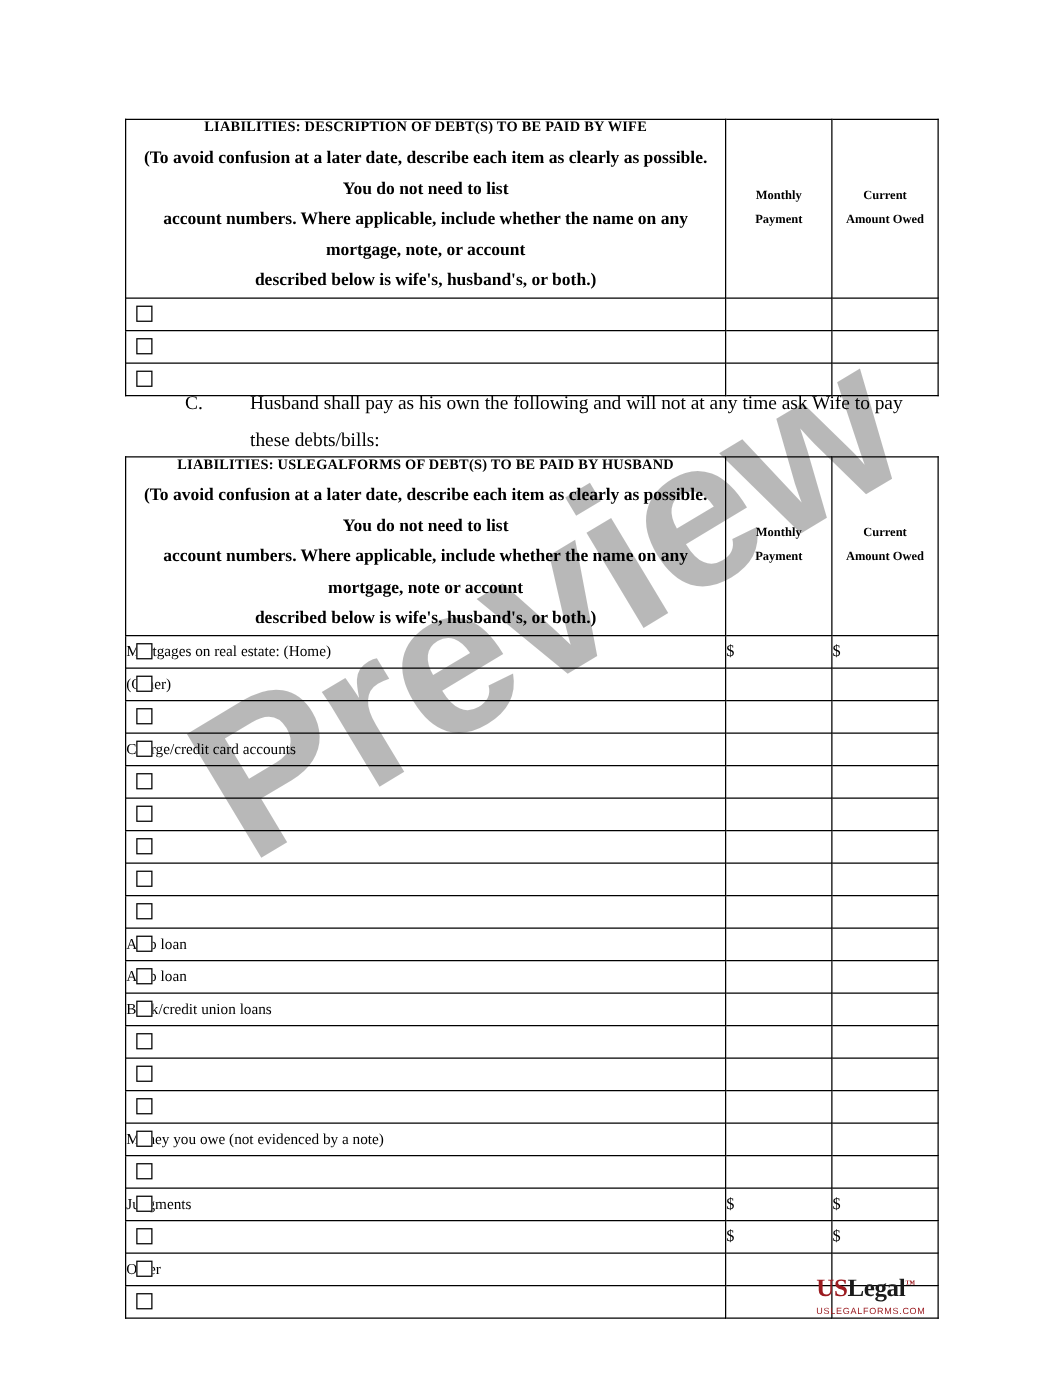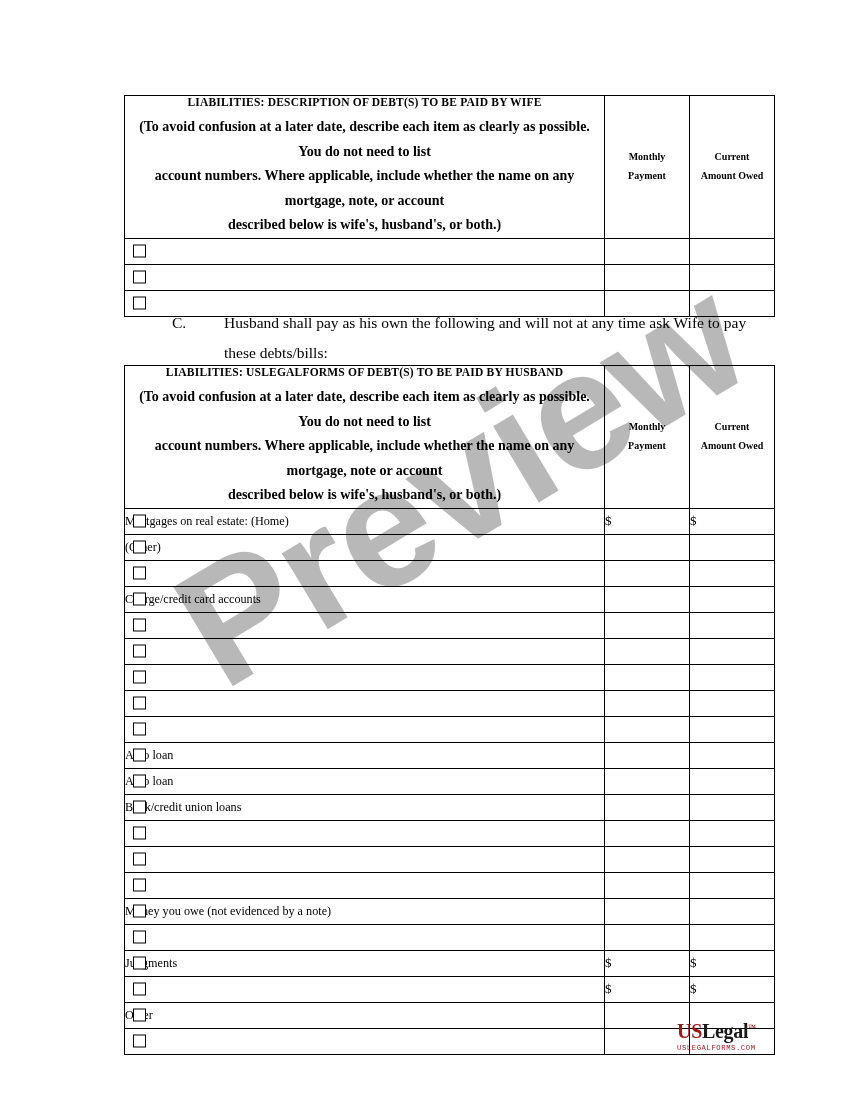--- a/index.html
+++ b/index.html
@@ -13,21 +13,20 @@
     position: relative;
     font-family: "Liberation Serif", serif;
     color: #000;
     overflow: hidden;
   }
   .page {
     position: absolute;
     left: 0; top: 0;
     width: 705px;
     height: 1100px;
-    margin-left: 24px;
   }
 
   
   table.debt-table {
     position: absolute;
     border-collapse: collapse;
     table-layout: fixed;
   }
   table.debt-table td,
   table.debt-table th {
@@ -147,21 +146,21 @@
     font-family: "Liberation Serif", serif;
     font-size: 20px;
     font-weight: bold;
     letter-spacing: -0.3px;
     line-height: 1;
   }
   .logo .mark .us { color: #9b1b20; }
   .logo .mark .legal { color: #1a1a1a; }
   .logo .mark .tm { font-size: 8px; vertical-align: super; color: #9b1b20; }
   .logo .sub {
-    font-family: Liberation Mono, monospace;
+    font-family: Liberation Sans, sans-serif;
     font-size: 7.2px;
     color: #9b1b20;
     letter-spacing: 0.6px;
     margin-top: 3px;
   }
 
   
   .watermark {
     position: absolute;
     left: 0; top: 0;

